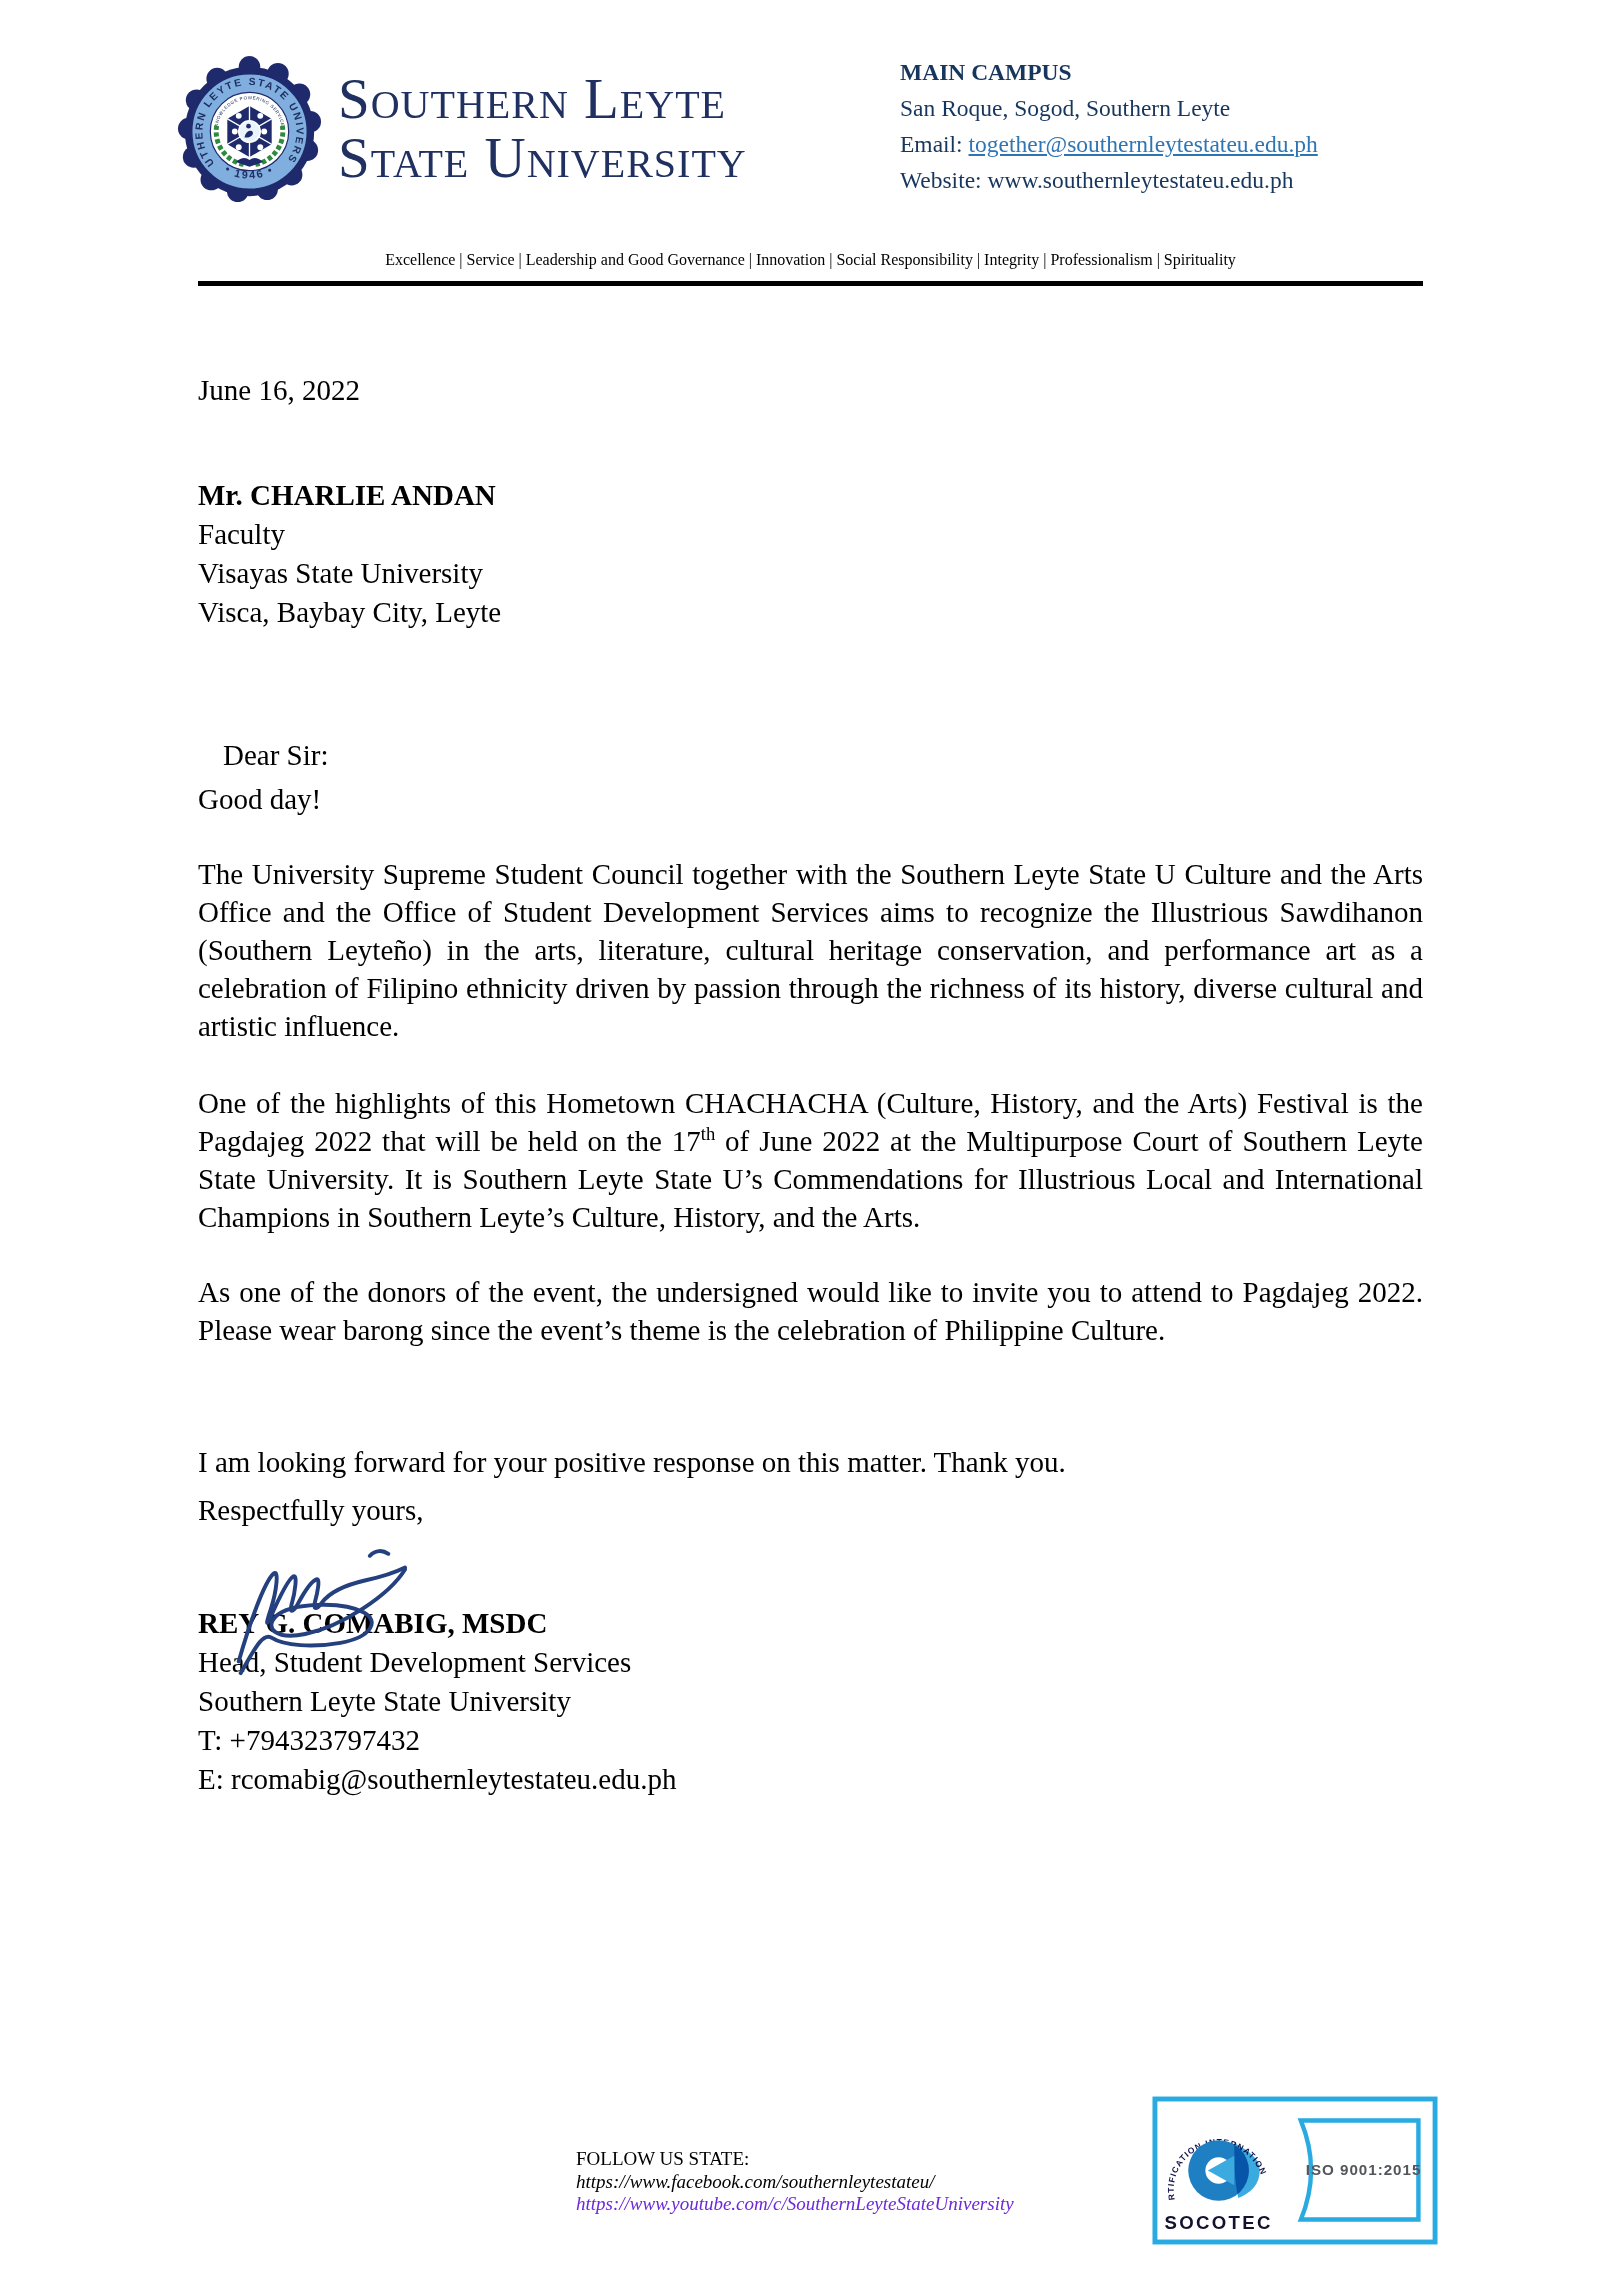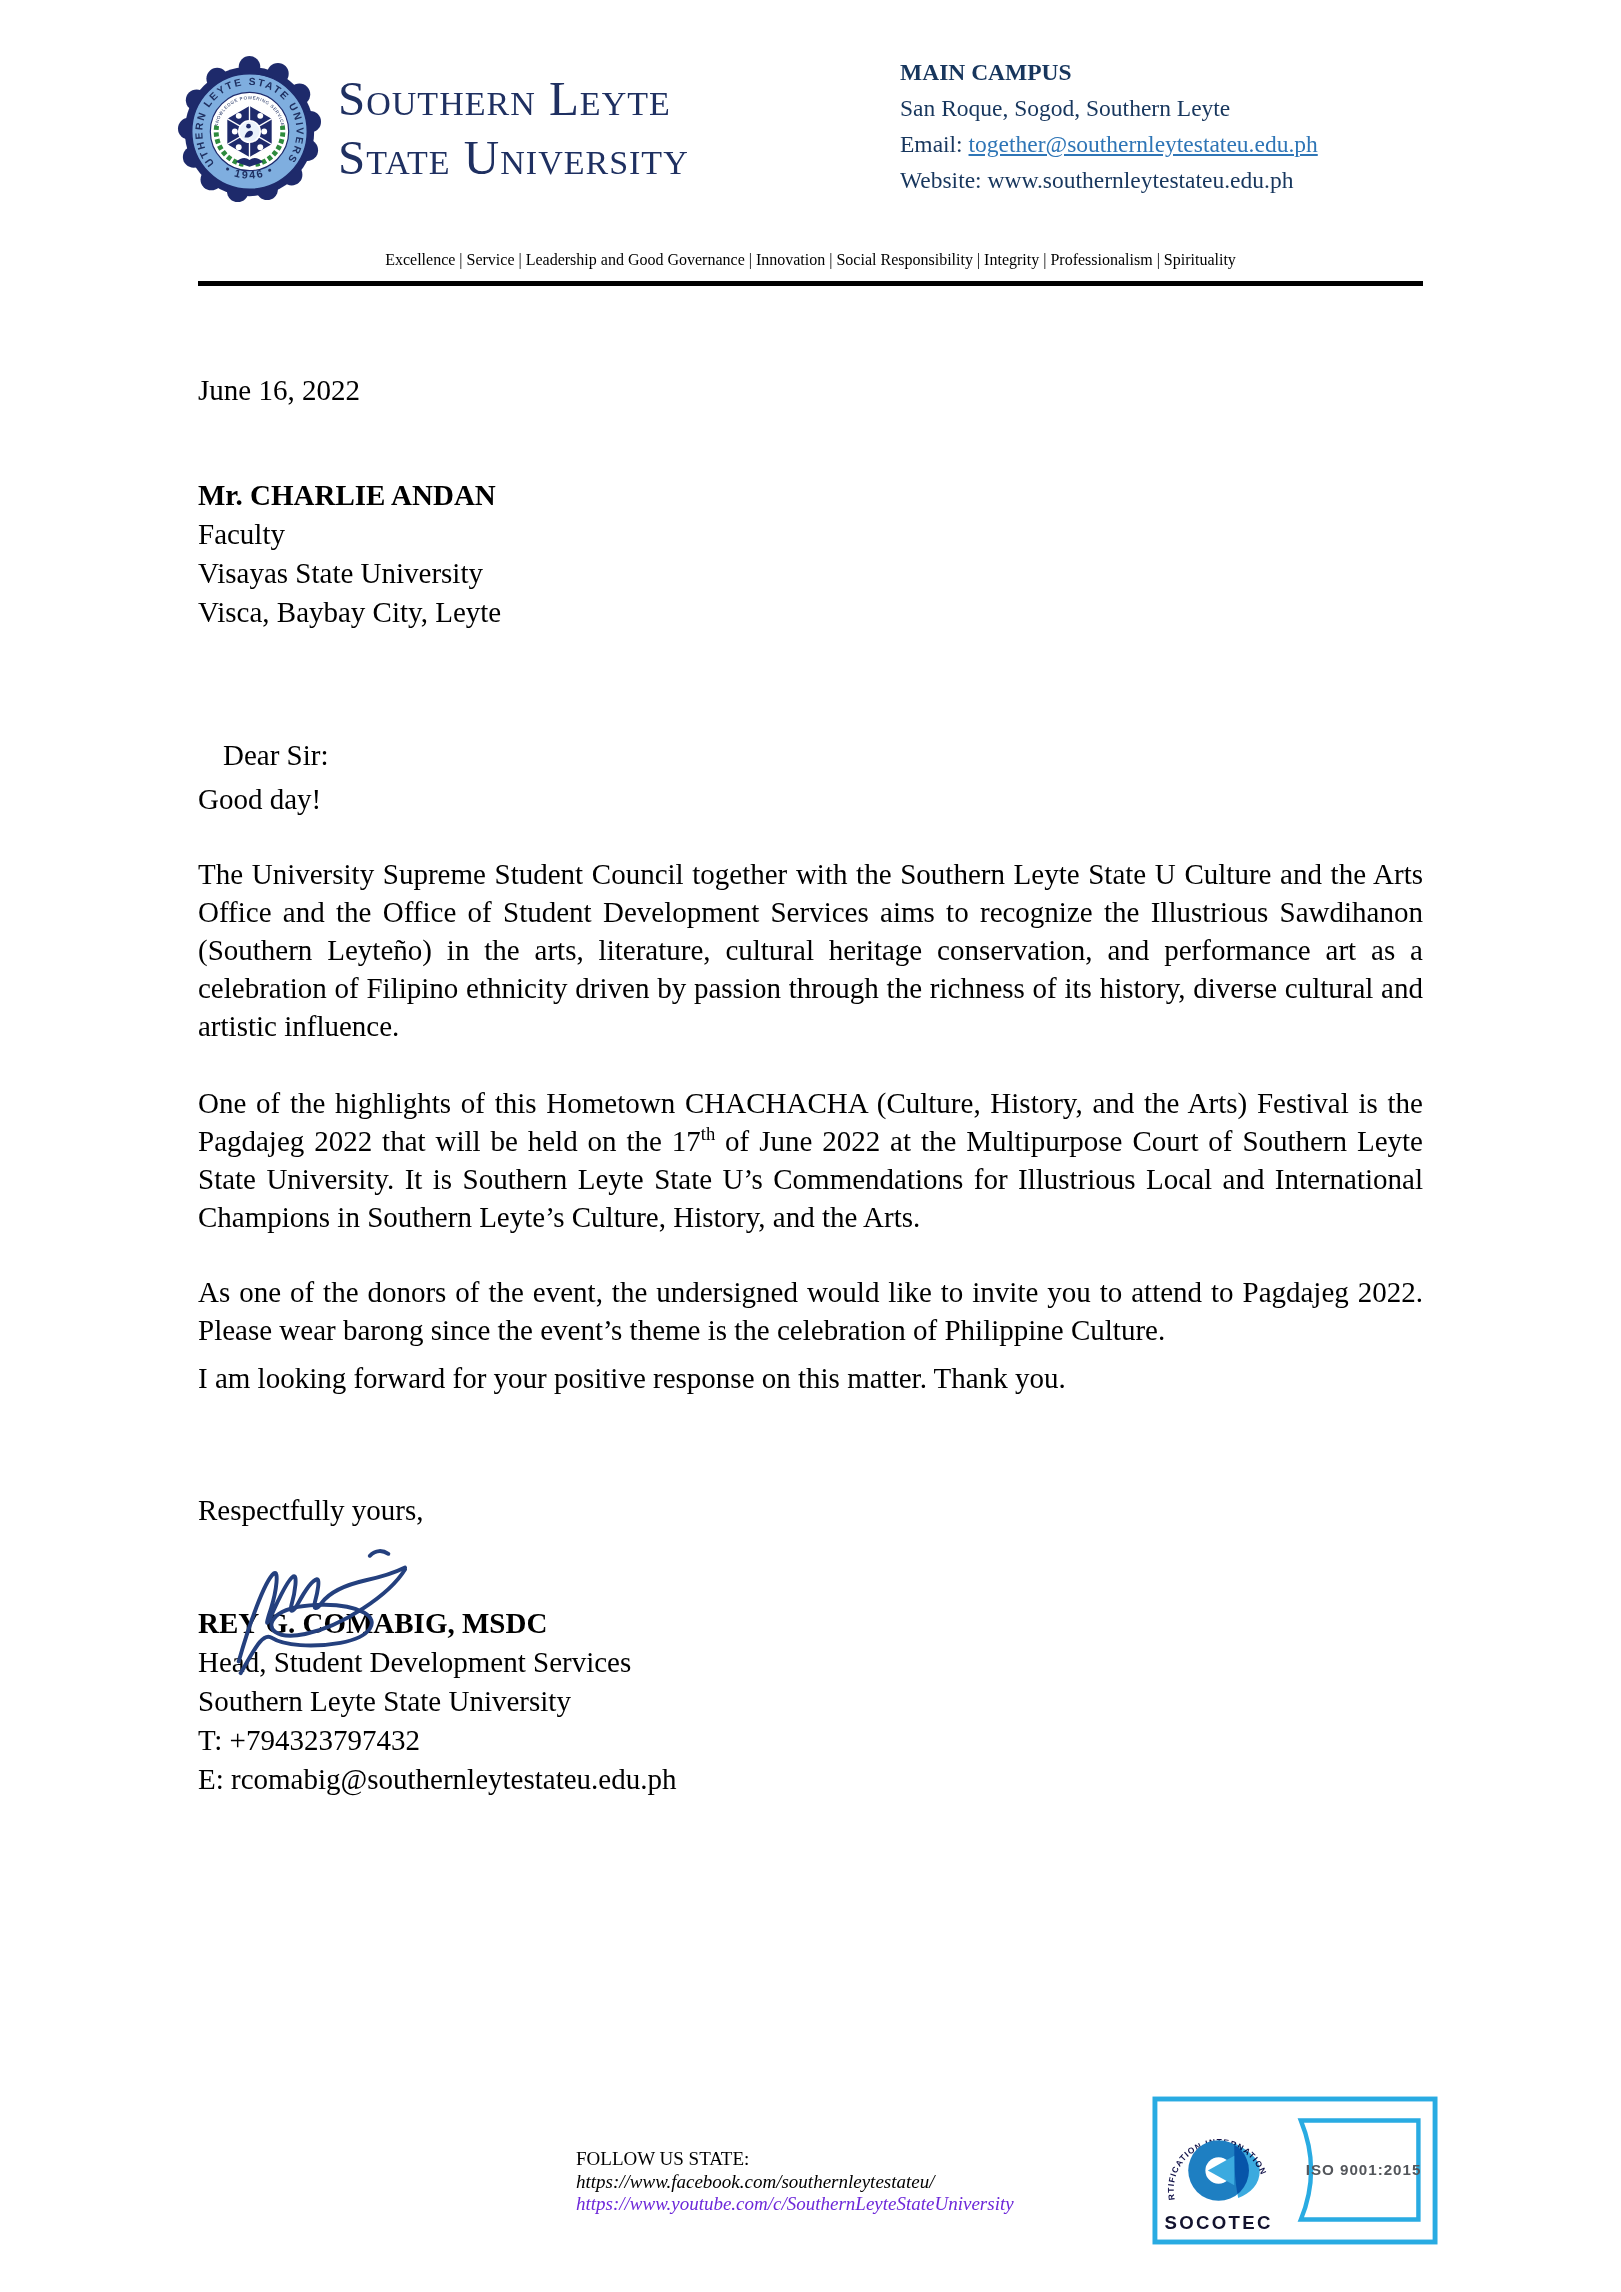--- a/index.html
+++ b/index.html
@@ -20,21 +20,21 @@
     width:1621px;height:2293px;
     background:#ffffff;
     margin:0 auto;
     overflow:hidden;
     font-family:"Liberation Serif", serif;
     color:#000;
   }
   .abs{position:absolute;}
 
   
-  .wordmark{color:var(--navy);font-variant:small-caps;font-size:49px;line-height:59px;letter-spacing:1px;white-space:nowrap;}
+  .wordmark{color:var(--navy);font-variant:small-caps;font-size:57px;line-height:59px;letter-spacing:1px;white-space:nowrap;}
   .contact{font-size:23.5px;line-height:36px;color:var(--navy2);white-space:nowrap;}
   .contact .b{font-weight:bold;}
   .contact a{color:var(--link);text-decoration:underline;}
   .tagline{width:1225px;text-align:center;font-size:16px;color:#000;white-space:nowrap;}
   .rule{width:1225px;height:4.9px;background:#000;}
 
   
   .line{font-size:29px;line-height:39px;white-space:nowrap;}
   .b{font-weight:bold;}
   .para{width:1225px;font-size:29px;line-height:38px;text-align:justify;}
@@ -146,21 +146,21 @@
   <div class="abs line" style="left:198px;top:736px;margin-left:25px;">Dear Sir:</div>
   <div class="abs line" style="left:198px;top:780px;">Good day!</div>
 
   <div class="abs para" style="left:198px;top:855px;">The University Supreme Student Council together with the Southern Leyte State U Culture and the Arts Office and the Office of Student Development Services aims to recognize the Illustrious Sawdihanon (Southern Leyteño) in the arts, literature, cultural heritage conservation, and performance art as a celebration of Filipino ethnicity driven by passion through the richness of its history, diverse cultural and artistic influence.</div>
 
   <div class="abs para" style="left:198px;top:1084px;">
     <span>One of the highlights of this Hometown CHACHACHA (Culture, History, and the Arts) Festival is the Pagdajeg 2022 that will be held on the 17</span><sup class="th">th</sup><span> of June 2022 at the Multipurpose Court of Southern Leyte State University. It is Southern Leyte State U’s Commendations for Illustrious Local and International Champions in Southern Leyte’s Culture, History, and the Arts.</span>
   </div>
 
   <div class="abs para" style="left:198px;top:1273px;">As one of the donors of the event, the undersigned would like to invite you to attend to Pagdajeg 2022. Please wear barong since the event’s theme is the celebration of Philippine Culture.</div>
-  <div class="abs para" style="left:198px;top:1359px;">I am looking forward for your positive response on this matter. Thank you.</div>
+  <div class="abs para" style="left:198px;top:1443px;">I am looking forward for your positive response on this matter. Thank you.</div>
 
   <div class="abs line" style="left:198px;top:1491px;">Respectfully yours,</div>
 
   <svg class="abs sig-svg" style="left:225px;top:1544px;z-index:3;" width="225" height="137" viewBox="0 0 230 140">
     <g fill="none" stroke="#24407e" stroke-width="4" stroke-linecap="round">
       <path d="M 14,120 C 24,85 40,38 50,30 C 55,26 53,47 47,66 C 43,78 41,86 46,76 C 54,58 64,36 70,33 C 74,31 72,48 68,62 C 66,70 69,71 74,62 C 81,49 89,37 94,36 C 97,36 95,48 92,59 C 90,67 93,68 99,60 C 107,49 122,42 144,37 C 158,34 172,30 184,24"></path>
       <path d="M 148,12 C 154,6 161,6 167,10"></path>
       <path d="M 184,26 C 168,52 120,84 82,92 C 52,98 40,86 52,74 C 66,60 120,58 142,70 C 158,79 150,95 118,101 C 90,106 60,104 48,96 C 38,89 28,112 16,132"></path>
     </g>
   </svg>

